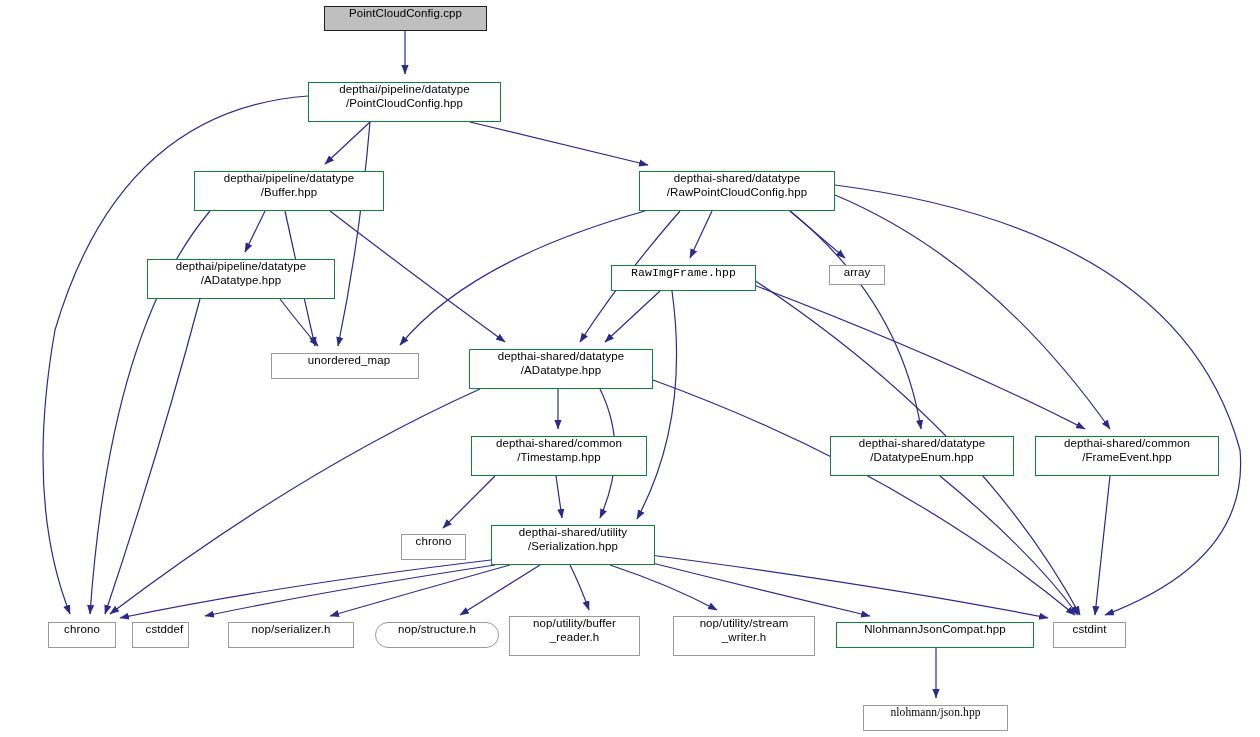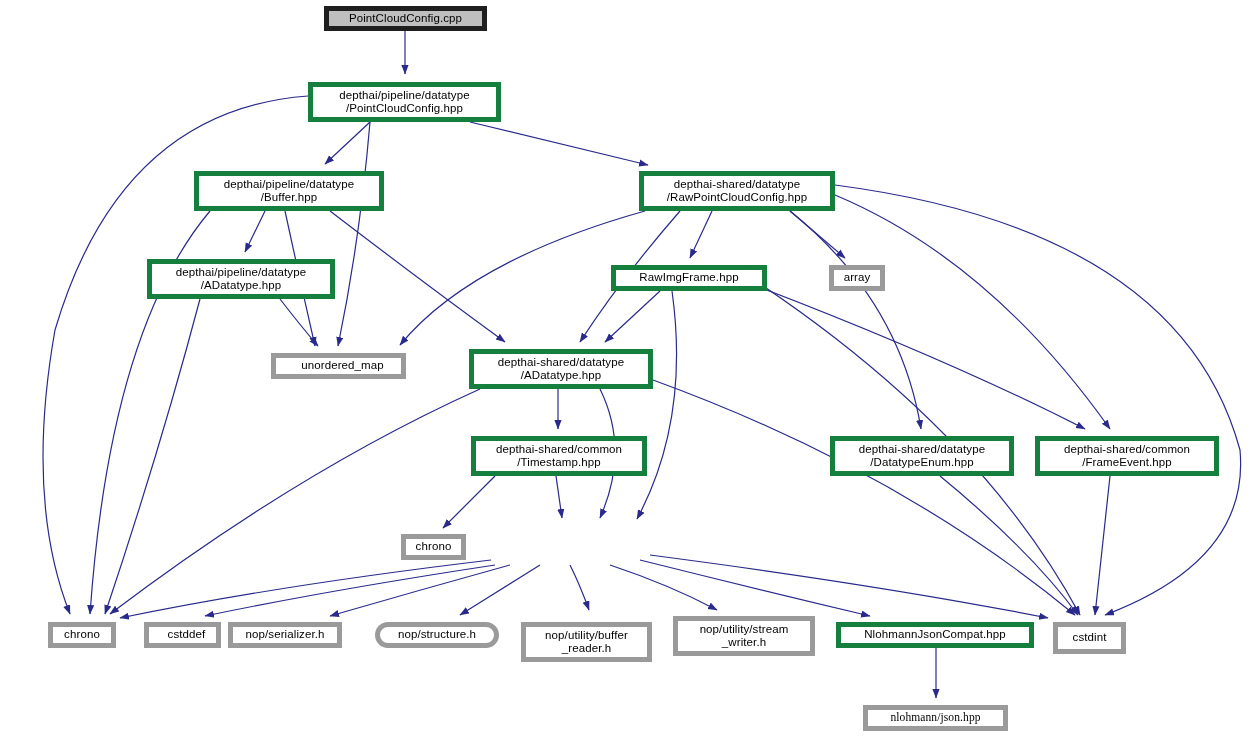--- a/index.html
+++ b/index.html
@@ -19,29 +19,28 @@
     position: absolute;
     left: 0;
     top: 0;
     width: 1260px;
     height: 737px;
     pointer-events: none;
   }
   .node {
     position: absolute;
     box-sizing: border-box;
-    border: 5px solid #15803d;
+    border: 1px solid #15803d;
     background: #ffffff;
     color: #000000;
     font-size: 11.5px;
     line-height: 13.5px;
     display: flex;
     flex-direction: column;
     align-items: center;
-    justify-content: center;
     text-align: center;
     white-space: pre;
     letter-spacing: 0.1px;
   }
   .node.root {
     background: #bfbfbf;
     border-color: #1f1f1f;
   }
   .node.plain {
     border-color: #9a9a9a;
@@ -160,29 +159,29 @@
   <div class="node" style="left:639px; top:171px; width:196px; height:40px;">
     <span class="ln">depthai-shared/datatype</span>
     <span class="ln">/RawPointCloudConfig.hpp</span>
   </div>
 
   <div class="node" style="left:147px; top:259px; width:188px; height:40px;">
     <span class="ln">depthai/pipeline/datatype</span>
     <span class="ln">/ADatatype.hpp</span>
   </div>
 
-  <div class="node" style="left:611px; top:265px; width:156px; height:26px;">
+  <div class="node" style="left:611px; top:265px; width:145px; height:26px;font-family:Liberation Mono, monospace;">
     <span class="ln">RawImgFrame.hpp</span>
   </div>
 
-  <div class="node plain" style="left:829px; top:265px; width:56px; height:26px;">
+  <div class="node plain" style="left:829px; top:265px; width:56px; height:20px;">
     <span class="ln">array</span>
   </div>
 
-  <div class="node plain" style="left:271px; top:353px; width:135px; height:26px;padding-left:8px;">
+  <div class="node plain" style="left:271px; top:353px; width:148px; height:26px;padding-left:8px;">
     <span class="ln">unordered_map</span>
   </div>
 
   <div class="node" style="left:469px; top:349px; width:184px; height:40px;">
     <span class="ln">depthai-shared/datatype</span>
     <span class="ln">/ADatatype.hpp</span>
   </div>
 
   <div class="node" style="left:471px; top:436px; width:176px; height:40px;">
     <span class="ln">depthai-shared/common</span>
@@ -196,52 +195,56 @@
 
   <div class="node" style="left:1035px; top:436px; width:184px; height:40px;">
     <span class="ln">depthai-shared/common</span>
     <span class="ln">/FrameEvent.hpp</span>
   </div>
 
   <div class="node plain" style="left:401px; top:534px; width:65px; height:26px;">
     <span class="ln">chrono</span>
   </div>
 
+  <div class="node" style="left:491px; top:525px; width:164px; height:40px;">
+    <span class="ln">depthai-shared/utility</span>
+    <span class="ln">/Serialization.hpp</span>
+  </div>
 
   <div class="node plain" style="left:48px; top:622px; width:68px; height:26px;">
     <span class="ln">chrono</span>
   </div>
 
-  <div class="node plain" style="left:144px; top:622px; width:77px; height:26px;padding-left:8px;">
+  <div class="node plain" style="left:132px; top:622px; width:57px; height:26px;padding-left:8px;">
     <span class="ln">cstddef</span>
   </div>
 
-  <div class="node plain" style="left:228px; top:622px; width:114px; height:26px;">
+  <div class="node plain" style="left:228px; top:622px; width:126px; height:26px;">
     <span class="ln">nop/serializer.h</span>
   </div>
 
   <div class="node plain" style="left:375px; top:622px; width:124px; height:26px;border-radius:13px;">
     <span class="ln">nop/structure.h</span>
   </div>
 
-  <div class="node plain" style="left:521px; top:616px; width:131px; height:40px;margin-top:6px;">
+  <div class="node plain" style="left:509px; top:616px; width:131px; height:40px;">
     <span class="ln">nop/utility/buffer</span>
     <span class="ln">_reader.h</span>
   </div>
 
   <div class="node plain" style="left:673px; top:616px; width:142px; height:40px;">
     <span class="ln">nop/utility/stream</span>
     <span class="ln">_writer.h</span>
   </div>
 
   <div class="node" style="left:836px; top:622px; width:198px; height:26px;">
     <span class="ln">NlohmannJsonCompat.hpp</span>
   </div>
 
-  <div class="node plain" style="left:1053px; top:622px; width:73px; height:32px;">
+  <div class="node plain" style="left:1053px; top:622px; width:73px; height:26px;">
     <span class="ln">cstdint</span>
   </div>
 
   <div class="node plain" style="left:863px; top:705px; width:145px; height:26px;font-family:Liberation Serif, serif;">
     <span class="ln">nlohmann/json.hpp</span>
   </div>
 
 </div>
 
 </body></html>

